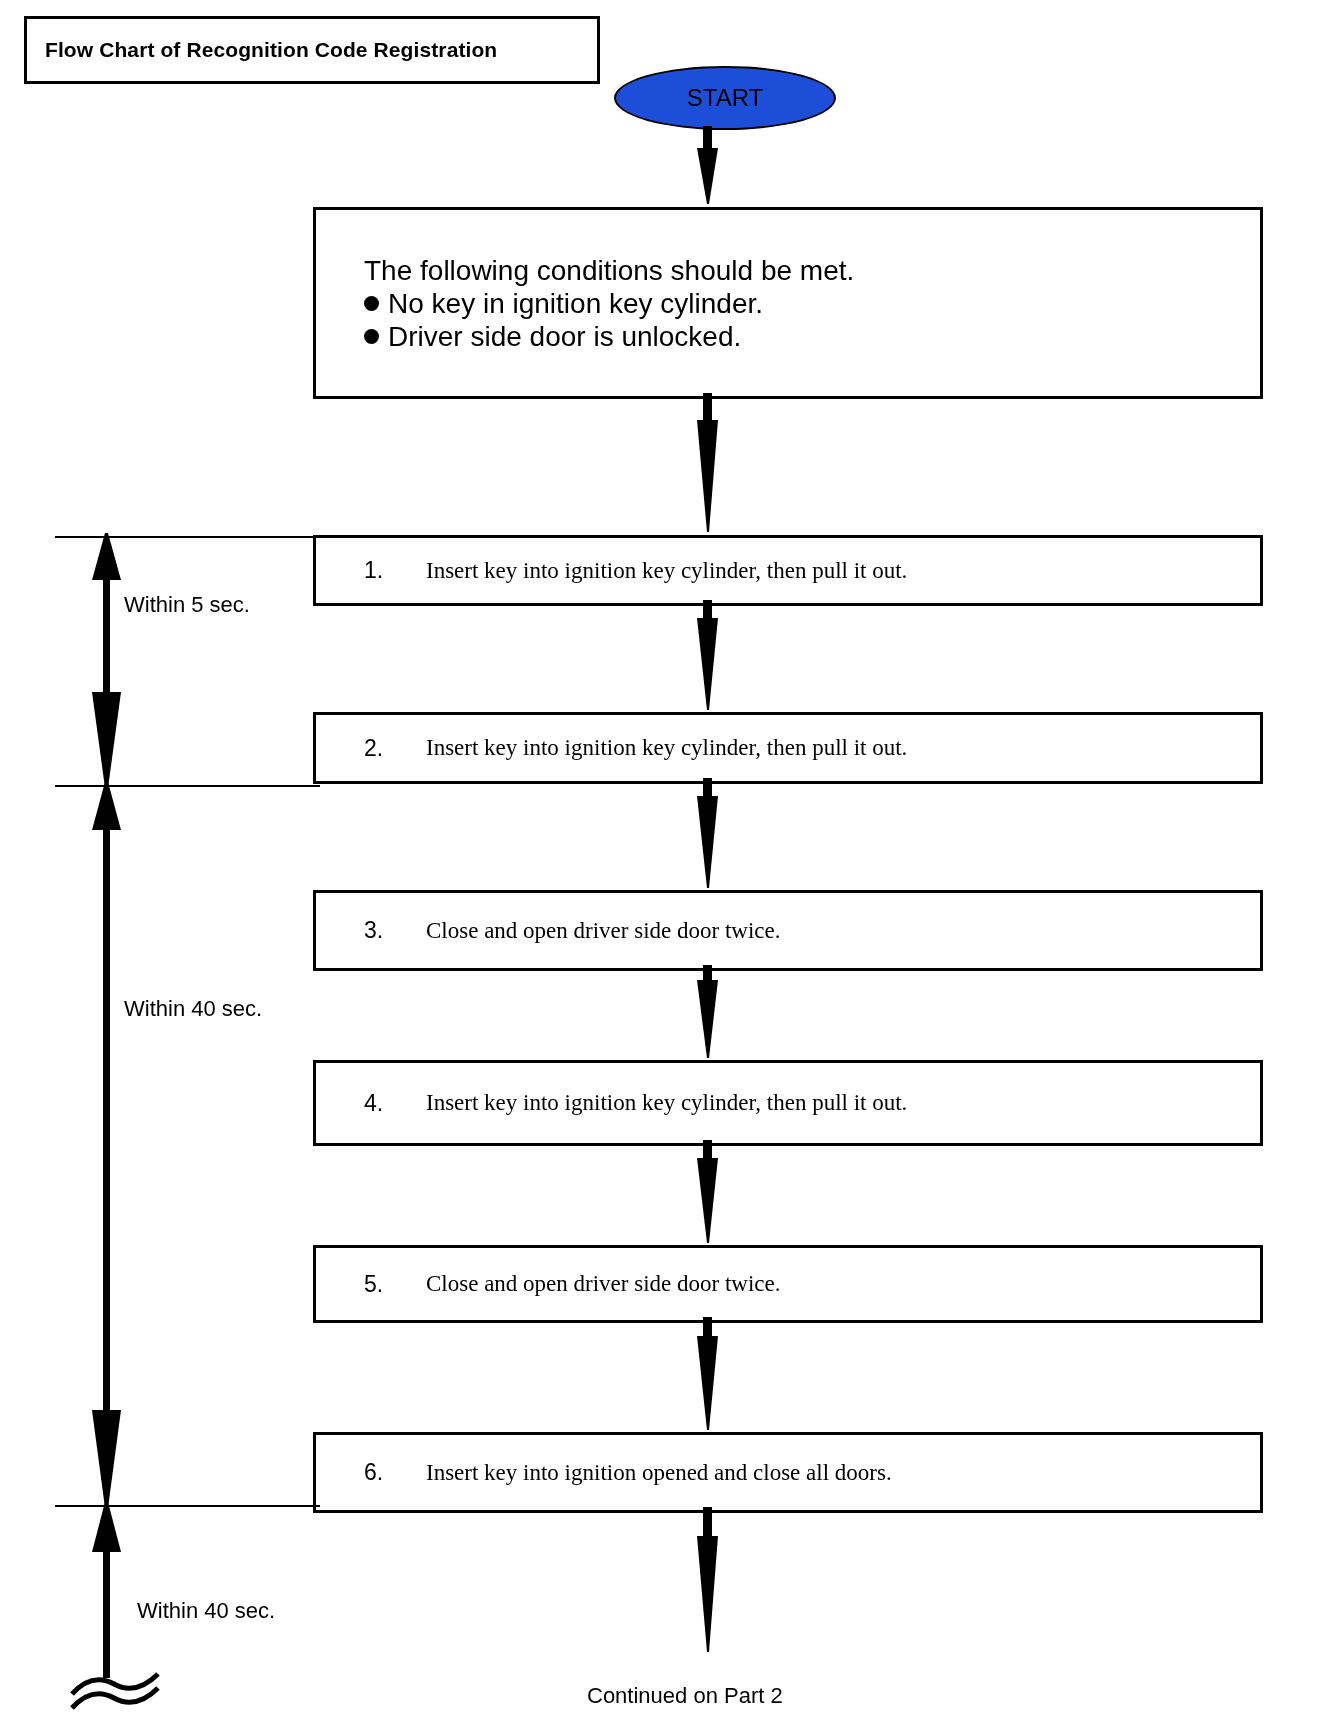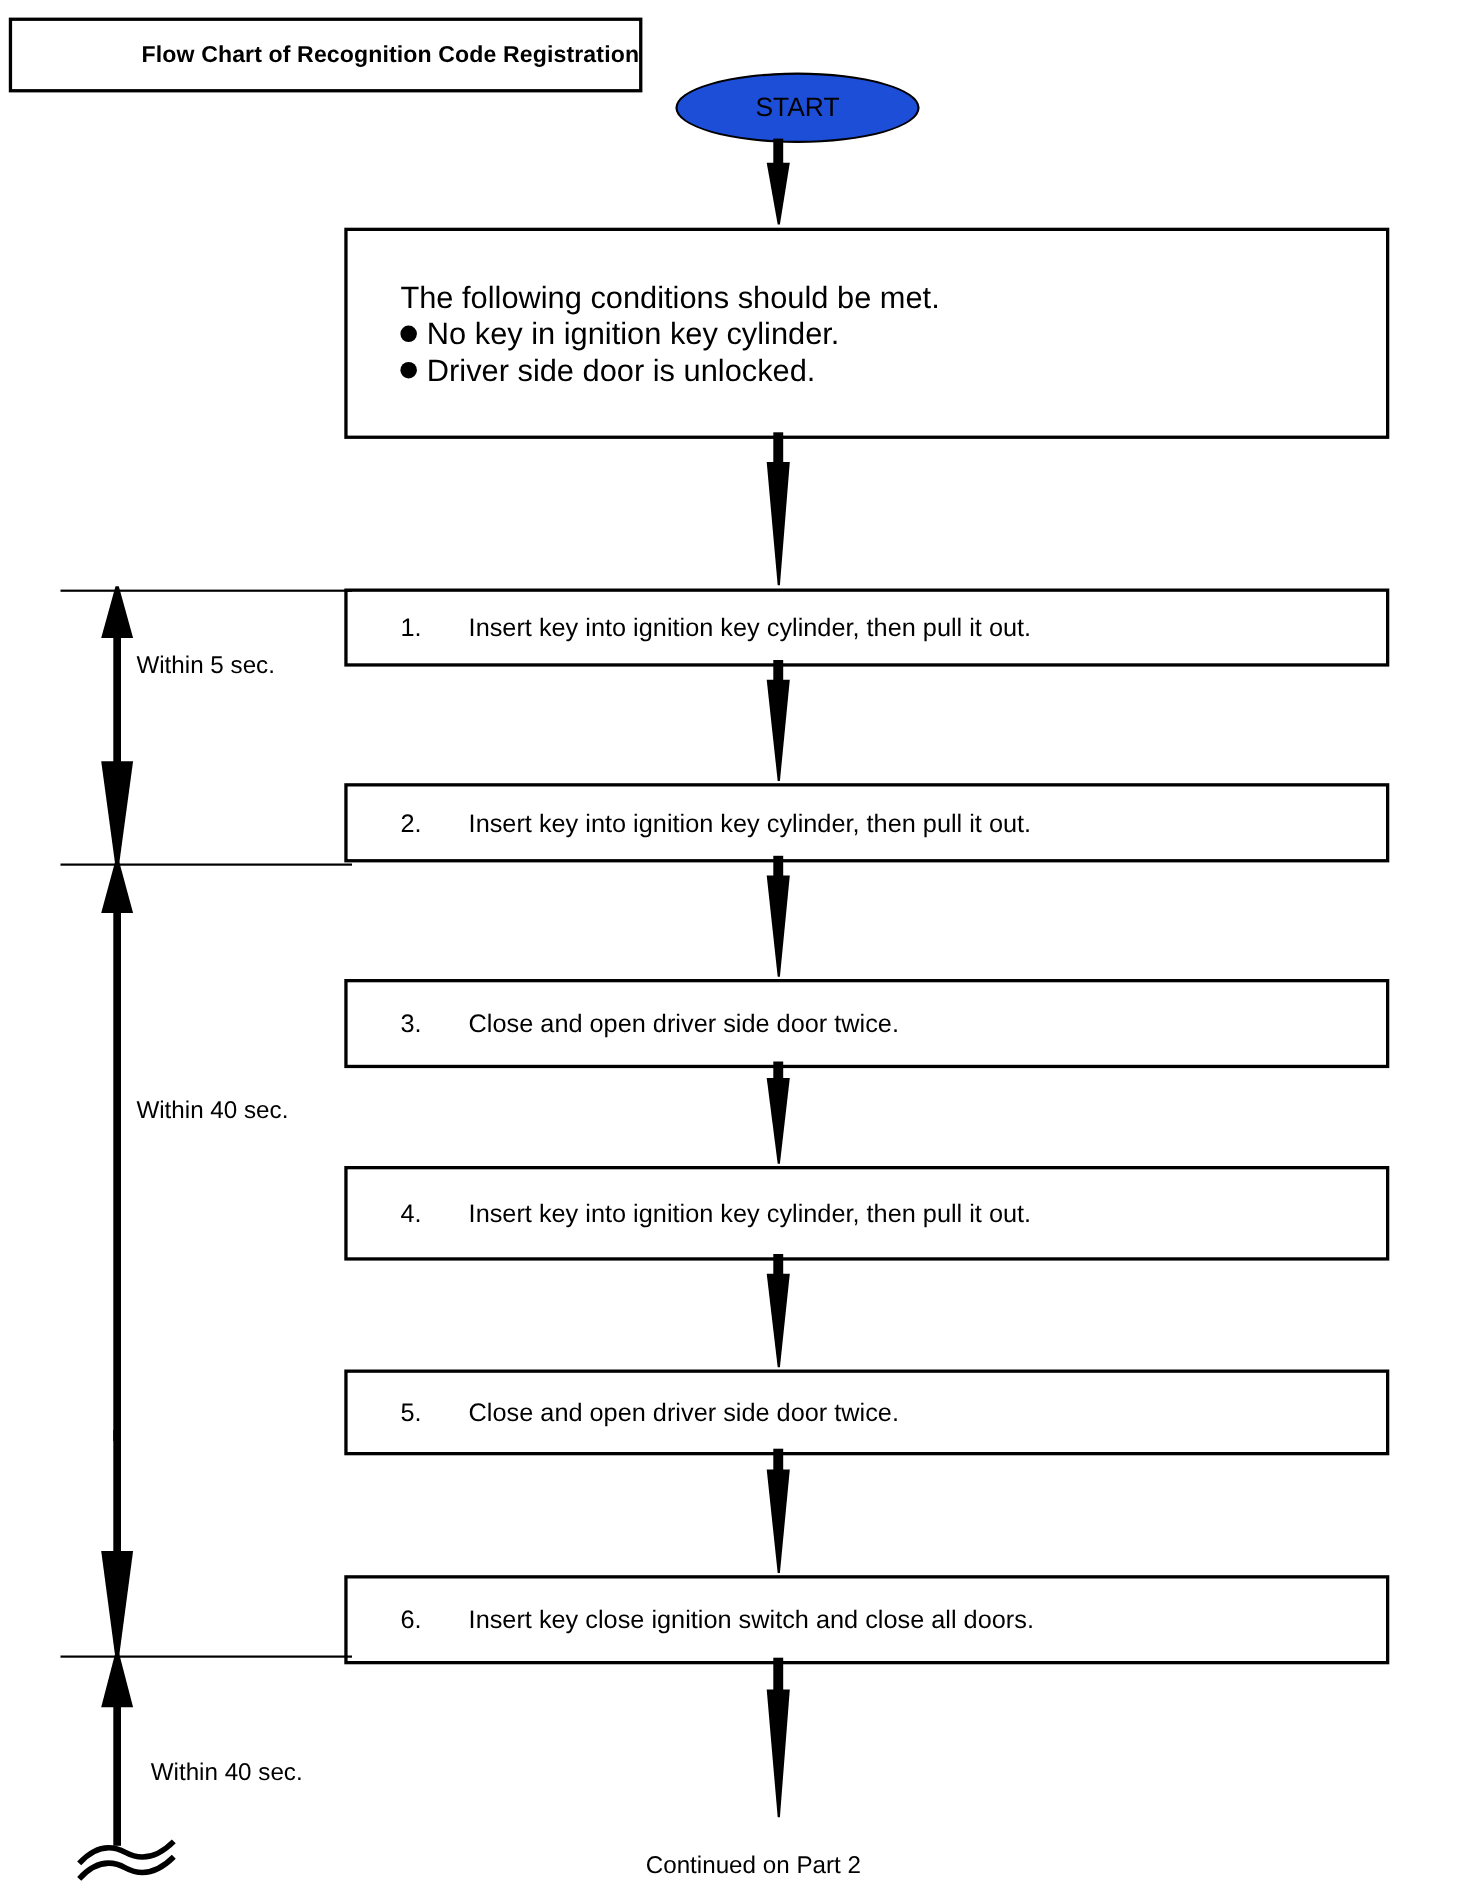--- a/index.html
+++ b/index.html
@@ -1,23 +1,23 @@
 <!DOCTYPE html>
 <html><head>
 <meta charset="utf-8">
 <style>
   html,body{margin:0;padding:0;background:#ffffff;}
   body{width:1328px;height:1730px;position:relative;font-family:"Liberation Sans",sans-serif;color:#000;}
   #stage{position:absolute;left:0;top:0;width:1328px;height:1730px;overflow:hidden;}
 
   
   .title-box{
-    position:absolute;left:8px;top:16px;width:570px;height:62px;
+    position:absolute;left:24px;top:16px;width:570px;height:62px;
     border:3px solid #000;background:#fff;
-    display:flex;align-items:center;justify-content:flex-end;
+    display:flex;align-items:center;
   }
   .title-box span{
     padding-left:18px;font-size:21px;font-weight:bold;letter-spacing:.1px;
   }
 
   
   .start-ellipse{
     position:absolute;left:614px;top:66px;width:218px;height:60px;
     border:2.5px solid #000;border-radius:50%;background:#1d4ed8;
     display:flex;align-items:center;justify-content:center;
@@ -34,21 +34,21 @@
     flex-direction:column;align-items:flex-start;justify-content:center;
   }
   .cond-line{font-size:28px;line-height:33px;padding-left:48px;white-space:nowrap;}
   .cond-line .bullet{
     display:inline-block;width:15px;height:15px;border-radius:50%;
     background:#000;margin-right:9px;vertical-align:2px;
   }
 
   .step-box{left:313px;width:944px;}
   .step-num{font-size:23px;display:inline-block;width:62px;padding-left:48px;}
-  .step-txt{font-size:23px;}
+  .step-txt{font-size:23px;font-family:Liberation Serif, serif;}
 
   
   .flow-arrow{position:absolute;left:0;top:0;}
 
   
   .tick{position:absolute;height:0;border-top:2px solid #000;}
   .timing-label{position:absolute;font-size:22px;white-space:nowrap;}
 
   .foot-text{position:absolute;font-size:22px;white-space:nowrap;}
 </style>
@@ -95,21 +95,21 @@
     <span class="step-txt">Insert key into ignition key cylinder, then pull it out.</span>
   </div>
 
   <div class="proc-box step-box" style="top:1245px;height:72px;">
     <span class="step-num">5.</span>
     <span class="step-txt">Close and open driver side door twice.</span>
   </div>
 
   <div class="proc-box step-box" style="top:1432px;height:75px;">
     <span class="step-num">6.</span>
-    <span class="step-txt">Insert key close ignition switch and close all doors.</span>
+    <span class="step-txt">Insert key into ignition opened and close all doors.</span>
   </div>
 
   <svg class="flow-arrow" width="1328" height="1730">
 
     <g>
       <rect x="703" y="126" width="9" height="36" fill="#000"></rect>
       <polygon points="697,148 718,148 709,204 707,204" fill="#000"></polygon>
     </g>
 
     <g>

